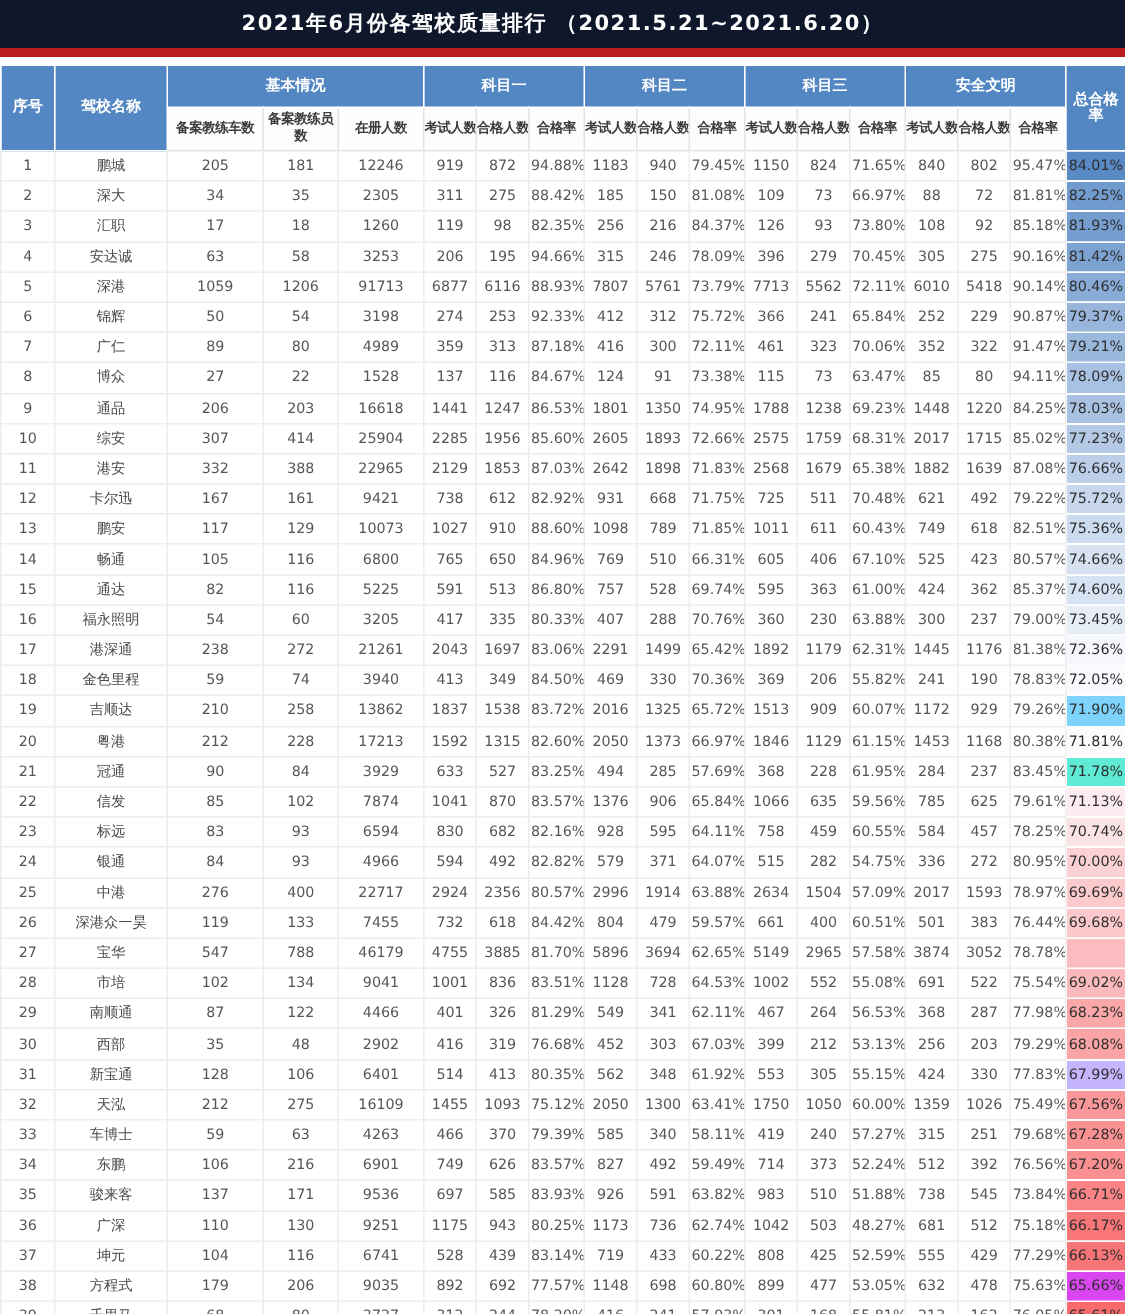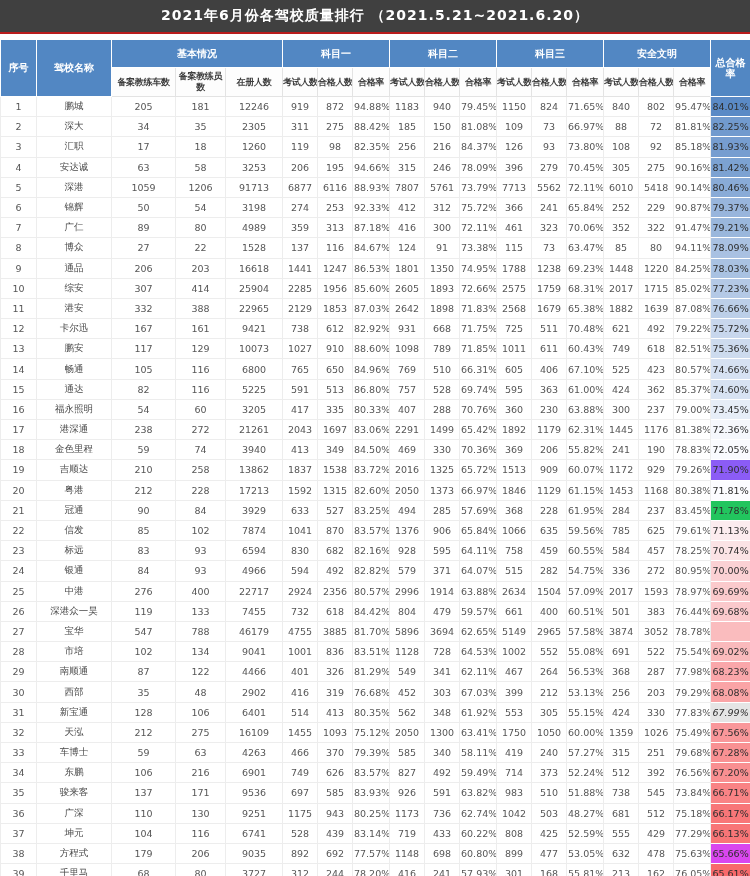--- a/index.html
+++ b/index.html
@@ -6,22 +6,22 @@
     margin: 0;
     padding: 0;
     width: 750px;
     height: 876px;
     background: #ffffff;
     font-family: "DejaVu Sans", "Liberation Sans", sans-serif;
     overflow: hidden;
   }
   .title-bar {
     height: 32px;
-    background: #404040;
-    border-bottom: 2px solid #b91c1c;
+    background: #0f172a;
+    border-bottom: 6px solid #b91c1c;
     color: #ffffff;
     display: flex;
     align-items: center;
     justify-content: center;
     font-size: 14px;
     font-weight: bold;
     letter-spacing: 1px;
     text-align: right;
   }
   .gap { height: 5px; background: #ffffff; }
@@ -501,21 +501,21 @@
         <td>83.72%</td>
         <td>2016</td>
         <td>1325</td>
         <td>65.72%</td>
         <td>1513</td>
         <td>909</td>
         <td>60.07%</td>
         <td>1172</td>
         <td>929</td>
         <td>79.26%</td>
-        <td class="total-rate" style="background: #8b5cf6;">71.90%</td>
+        <td class="total-rate" style="background: #7dd3fc;">71.90%</td>
       </tr>
       <tr>
         <td>20</td>
         <td class="school-name">粤港</td>
         <td>212</td>
         <td>228</td>
         <td>17213</td>
         <td>1592</td>
         <td>1315</td>
         <td>82.60%</td>
@@ -541,21 +541,21 @@
         <td>83.25%</td>
         <td>494</td>
         <td>285</td>
         <td>57.69%</td>
         <td>368</td>
         <td>228</td>
         <td>61.95%</td>
         <td>284</td>
         <td>237</td>
         <td>83.45%</td>
-        <td class="total-rate" style="background: #22c55e; margin-left: 30px;">71.78%</td>
+        <td class="total-rate" style="background: #5eead4; margin-left: 30px;">71.78%</td>
       </tr>
       <tr>
         <td>22</td>
         <td class="school-name">信发</td>
         <td>85</td>
         <td>102</td>
         <td>7874</td>
         <td>1041</td>
         <td>870</td>
         <td>83.57%</td>
@@ -741,21 +741,21 @@
         <td>80.35%</td>
         <td>562</td>
         <td>348</td>
         <td>61.92%</td>
         <td>553</td>
         <td>305</td>
         <td>55.15%</td>
         <td>424</td>
         <td>330</td>
         <td>77.83%</td>
-        <td class="total-rate" style="background: #e5e5e5; font-style: italic;">67.99%</td>
+        <td class="total-rate" style="background: #c4b5fd;">67.99%</td>
       </tr>
       <tr>
         <td>32</td>
         <td class="school-name">天泓</td>
         <td>212</td>
         <td>275</td>
         <td>16109</td>
         <td>1455</td>
         <td>1093</td>
         <td>75.12%</td>

